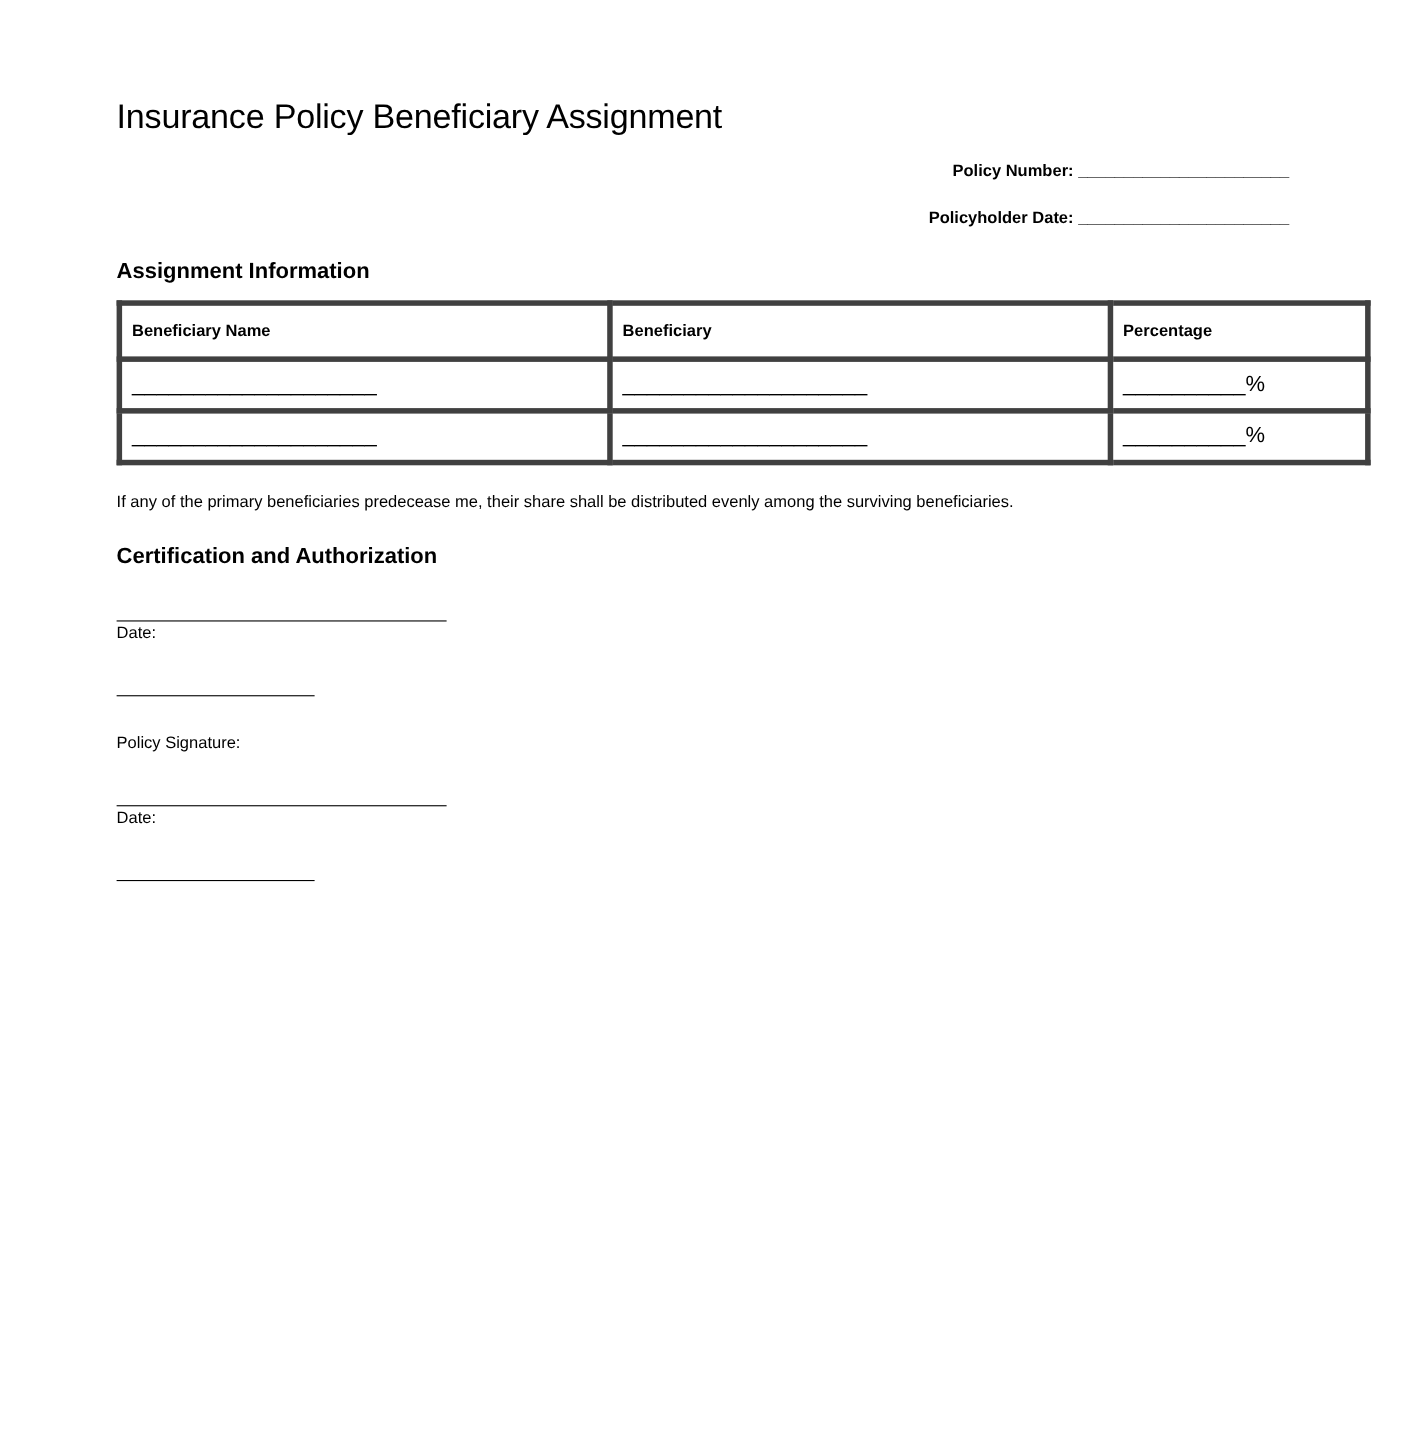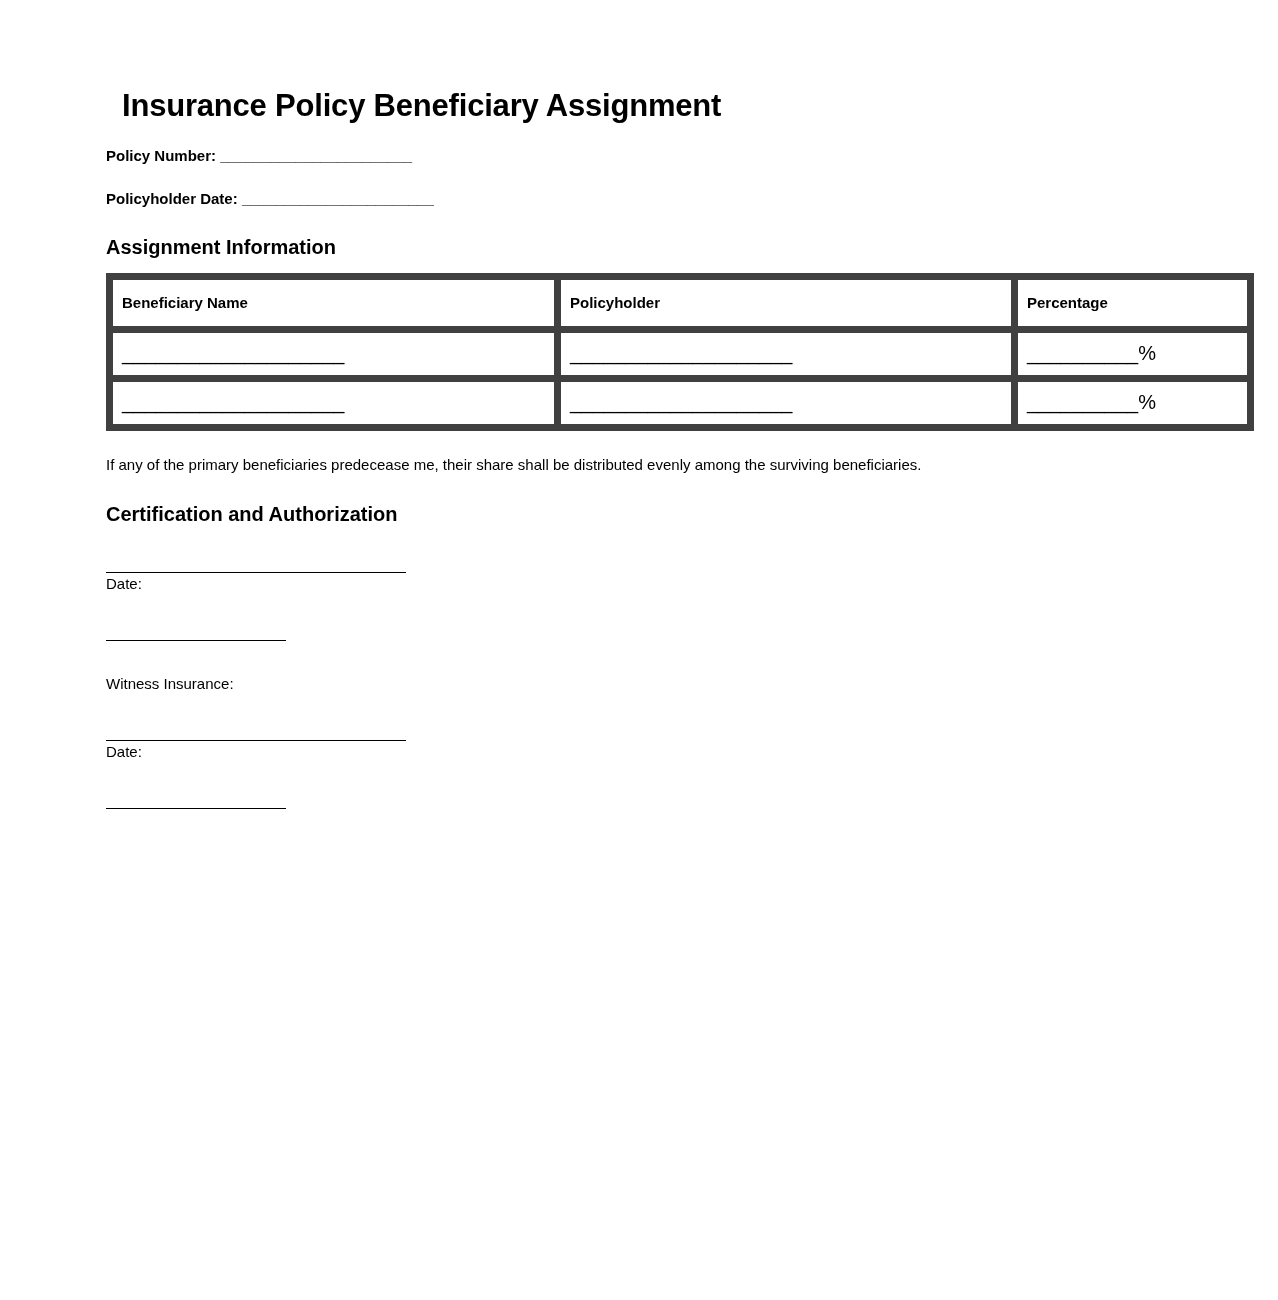--- a/index.html
+++ b/index.html
@@ -17,39 +17,40 @@
   .page {
     position: relative;
     width: 1278px;
     height: 1300px;
     box-sizing: border-box;
     padding: 88px 106px 0 106px;
   }
 
   h1.doc-title {
     font-size: 31px;
-    font-weight: bold;
+    font-weight: normal;
     line-height: 1.15;
-    margin: 0 0 22px 16px;
+    margin: 0 0 22px 0;
     letter-spacing: -0.2px;
   }
 
   h2.section-heading {
     font-size: 20px;
     font-weight: bold;
     line-height: 1.2;
     margin: 26px 0 14px 0;
   }
 
   .field-line {
     font-size: 15px;
     font-weight: bold;
     line-height: 1.3;
     margin: 0 0 24px 0;
     white-space: nowrap;
+    text-align: right;
   }
   .field-line .blank {
     font-weight: bold;
     letter-spacing: 0px;
   }
 
   p.body-text {
     font-size: 15px;
     font-weight: normal;
     line-height: 1.55;
@@ -60,21 +61,21 @@
   }
 
   table.beneficiary-table {
     width: 1066px;
     border-collapse: collapse;
     margin: 14px 0 22px 0;
     table-layout: fixed;
   }
   table.beneficiary-table th,
   table.beneficiary-table td {
-    border: 7px solid #404040;
+    border: 5px solid #404040;
     text-align: left;
     vertical-align: middle;
     padding: 8px 9px;
     font-size: 15px;
   }
   table.beneficiary-table th {
     font-weight: bold;
     height: 30px;
   }
   table.beneficiary-table td {
@@ -125,21 +126,21 @@
     <span class="blank">_______________________</span>
   </div>
 
   <h2 class="section-heading">Assignment Information</h2>
 
 
   <table class="beneficiary-table">
     <thead>
       <tr>
         <th class="col-name">Beneficiary Name</th>
-        <th class="col-rel">Policyholder</th>
+        <th class="col-rel">Beneficiary</th>
         <th class="col-pct">Percentage</th>
       </tr>
     </thead>
     <tbody>
       <tr>
         <td>
           <span class="cell-blank">____________________</span>
         </td>
         <td>
           <span class="cell-blank">____________________</span>
@@ -169,19 +170,19 @@
 
   <div class="sig-block">
     <hr class="sig-rule long">
     <p class="sig-label">Date:</p>
     <hr class="sig-rule short">
   </div>
 
   <div class="spacer-16"></div>
 
   <div class="sig-block">
-    <p class="sig-label">Witness Insurance:</p>
+    <p class="sig-label">Policy Signature:</p>
     <hr class="sig-rule long">
     <p class="sig-label">Date:</p>
     <hr class="sig-rule short">
   </div>
 
 </div>
 
 </body></html>

